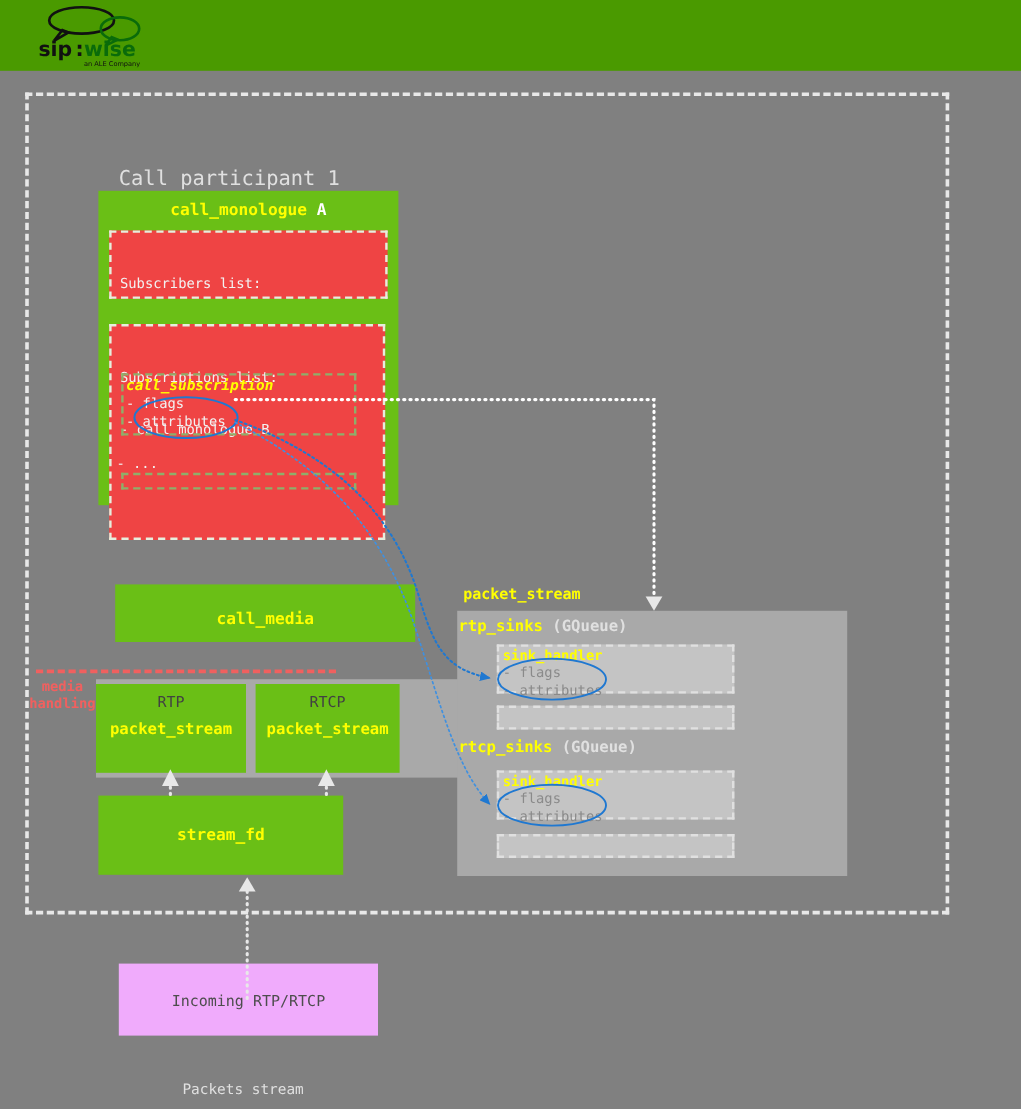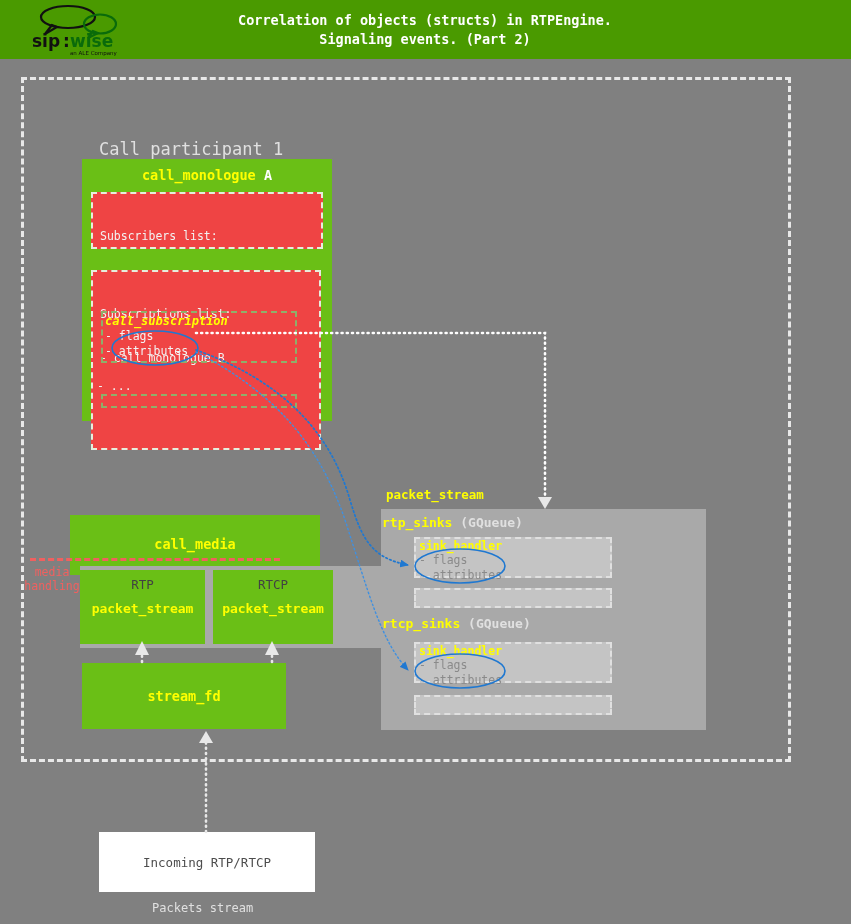--- a/index.html
+++ b/index.html
@@ -56,21 +56,21 @@
     font-size:12px;
     font-style:italic;
   }
   #call-sub-lines{
     position:absolute;left:12px;top:57px;color:#f2f2f2;font-size:11.5px;
     line-height:14.5px;white-space:pre;
   }
   #sub-dots{position:absolute;left:4px;top:107px;color:#f2f2f2;font-size:11.5px;}
   #sub-placeholder{left:8px;top:122px;width:196px;height:14px;}
 
-  #call-media{left:70px;top:487px;width:250px;height:60px;margin-top:28px;}
+  #call-media{left:96px;top:487px;width:250px;height:48px;}
   #stream-fd{left:82px;top:663px;width:204px;height:66px;}
   .gbox-title{
     position:absolute;left:0;width:100%;text-align:center;
     color:#ffff00;font-weight:bold;font-size:13.5px;
   }
   
   #media-band{
     position:absolute;left:80px;top:566px;width:310px;height:82px;
     background:#a9a9a9;
   }
@@ -83,21 +83,21 @@
   .ps-name{
     position:absolute;left:0;top:31px;width:100%;text-align:center;
     color:#ffff00;font-weight:bold;font-size:13px;
   }
   #mh-dashline{
     position:absolute;left:30px;top:558px;width:250px;height:0;
     border-top:3px dashed #f0605f;
   }
   #mh-label{
     position:absolute;left:22px;top:565px;width:60px;text-align:center;
-    color:#f0605f;font-weight:normal;font-size:11.5px;line-height:14px;
+    color:#f0605f;font-weight:bold;font-size:11.5px;line-height:14px;
   }
   
   #ps-label{
     position:absolute;left:386px;top:487px;color:#ffff00;
     font-weight:bold;font-size:12.5px;
   }
   #ps-panel{
     position:absolute;left:381px;top:509px;width:325px;height:221px;
     background:#a9a9a9;
   }
@@ -124,22 +124,22 @@
   }
   .empty-slot{
     position:absolute;background:#c4c4c4;
     border:2px dashed #e0e0e0;box-sizing:border-box;
     left:33px;width:198px;height:20px;
   }
   #e1{top:79px;}
   #e2{top:186px;}
   
   #incoming{
-    position:absolute;left:99px;top:832px;width:216px;height:60px;
-    background:#ffffff;color:#4d4d4d;font-size:12.5px;
+    position:absolute;left:99px;top:803px;width:216px;height:60px;
+    background:#f0abfc;color:#4d4d4d;font-size:12.5px;
     display:flex;align-items:center;justify-content:center;
   }
   #packets-label{
     left:152px;top:901px;color:#e0e0e0;font-size:12px;
   }
   
   #overlay{position:absolute;left:0;top:0;width:851px;height:924px;
            pointer-events:none;}
 </style>
 </head>
@@ -153,24 +153,20 @@
         <path d="M22 21 L15 30 L27 23 Z" fill="none" stroke="#111" stroke-width="2.2"></path>
         <ellipse cx="70" cy="20" rx="16" ry="9.5" fill="none" stroke="#0a6b0a" stroke-width="2.2"></ellipse>
         <path d="M63 27 L58 34 L68 29 Z" fill="none" stroke="#0a6b0a" stroke-width="2.2"></path>
       </g>
       <text x="2" y="43" font-family="'DejaVu Sans',sans-serif" font-size="17" font-weight="bold" fill="#111">sip</text>
       <text x="33" y="43" font-family="'DejaVu Sans',sans-serif" font-size="17" font-weight="bold" fill="#111">:</text>
       <text x="40" y="43" font-family="'DejaVu Sans',sans-serif" font-size="17" font-weight="bold" fill="#0a6b0a">wise</text>
       <text x="40" y="51" font-family="'DejaVu Sans',sans-serif" font-size="5.5" fill="#111">an ALE Company</text>
     </svg>
   </div>
-  <div id="title">
-    <div>Correlation of objects (structs) in RTPEngine.</div>
-    <div>Signaling events. (Part 2)</div>
-  </div>
 </div>
 
 <div id="outer-region"></div>
 
 <div class="lbl participant-label">Call participant 1</div>
 
 <div class="gbox" id="cm-a">
   <div id="cm-a-title"><span>call_monologue</span><span class="plain"> </span><span class="plain">A</span></div>
 </div>
 

